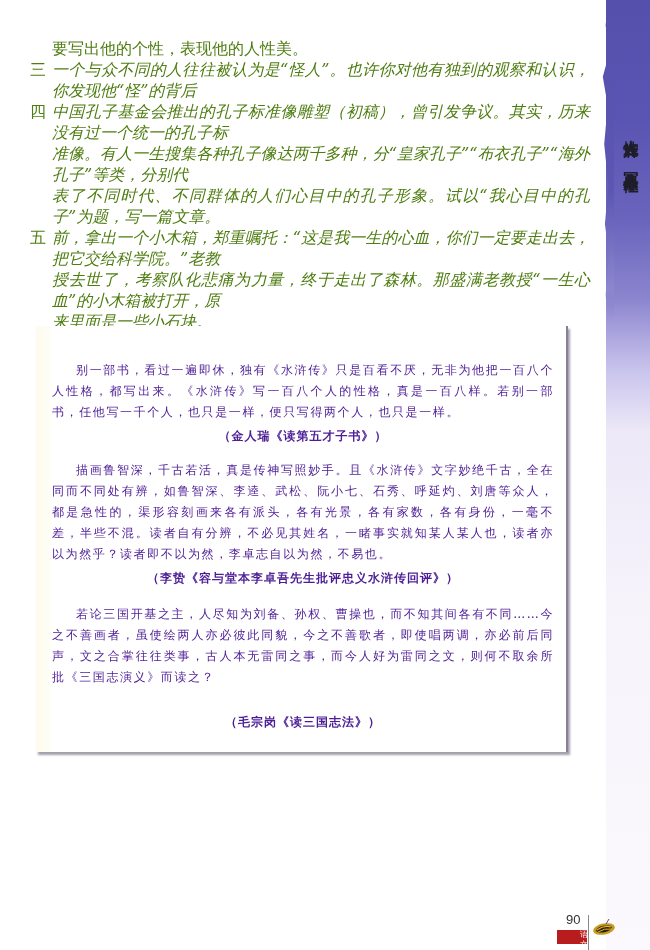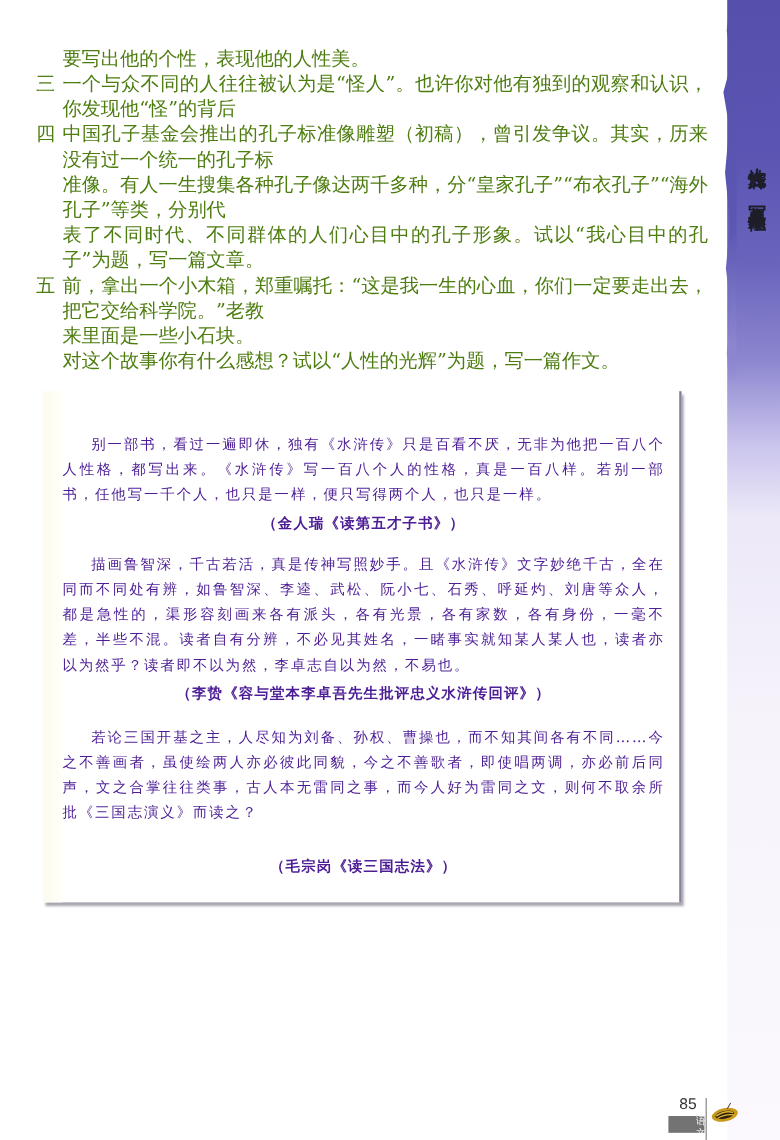--- a/index.html
+++ b/index.html
@@ -31,21 +31,21 @@
     .side-title span { display: inline-block; }
     .side-title .gap { height: 16px; }
 
     
     .exercises {
       position: absolute; left: 30px; top: 38px; width: 560px;
       font-size: 16px; line-height: 21px; color: #4d7c0f;
     }
     .ex-row { display: flex; }
     .ex-num { width: 22px; flex: none; }
-    .ex-body { flex: 1; text-align: justify; }
+    .ex-body { flex: 1; text-align: justify; font-style: italic; }
     .ex-cont { padding-left: 22px; }
 
     
     .quote-box {
       position: absolute; left: 36px; top: 326px; width: 532px; height: 426px;
       background: #ffffff;
       border-right: 2px solid #8a7f9a;
       box-shadow: 2px 3px 2px rgba(90,80,100,0.55);
     }
     .quote-box::before {
@@ -61,21 +61,21 @@
     .quote p { text-indent: 2em; text-align: justify; }
     .quote .src { text-align: center; font-weight: bold; margin-top: 3px; letter-spacing: 1px; }
 
     
     .page-num {
       position: absolute; left: 566px; top: 912px;
       font-family: "Liberation Sans", sans-serif; font-size: 13px; color: #333;
     }
     .page-tag {
       position: absolute; left: 557px; top: 930px; width: 30px; height: 14px;
-      background: #737373; color: #ffffff;
+      background: #b91c1c; color: #ffffff;
       font-family: "DejaVu Sans", sans-serif; font-size: 8px; line-height: 10px;
       text-align: center; letter-spacing: 3px; padding-left: 23px;
     }
     .page-rule {
       position: absolute; left: 588px; top: 915px; width: 1px; height: 35px; background: #888;
     }
     .page-emblem {
       position: absolute; left: 592px; top: 919px; width: 24px; height: 16px;
     }
   </style>
@@ -106,20 +106,21 @@
       <div>中国孔子基金会推出的孔子标准像雕塑（初稿），曾引发争议。其实，历来没有过一个统一的孔子标</div>
       <div>准像。有人一生搜集各种孔子像达两千多种，分“皇家孔子”“布衣孔子”“海外孔子”等类，分别代</div>
       <div>表了不同时代、不同群体的人们心目中的孔子形象。试以“我心目中的孔子”为题，写一篇文章。</div>
     </div>
   </div>
 
   <div class="ex-row">
     <div class="ex-num">五</div>
     <div class="ex-body">
       <div>前，拿出一个小木箱，郑重嘱托：“这是我一生的心血，你们一定要走出去，把它交给科学院。”老教</div>
+      <div>授去世了，考察队化悲痛为力量，终于走出了森林。那盛满老教授“一生心血”的小木箱被打开，原</div>
       <div>来里面是一些小石块。</div>
       <div>对这个故事你有什么感想？试以“人性的光辉”为题，写一篇作文。</div>
     </div>
   </div>
 </div>
 
 <div class="quote-box"></div>
 
 <div class="quote" style="top:360px;">
   <p>别一部书，看过一遍即休，独有《水浒传》只是百看不厌，无非为他把一百八个人性格，都写出来。《水浒传》写一百八个人的性格，真是一百八样。若别一部书，任他写一千个人，也只是一样，便只写得两个人，也只是一样。</p>
@@ -129,21 +130,21 @@
 <div class="quote" style="top:460px;">
   <p>描画鲁智深，千古若活，真是传神写照妙手。且《水浒传》文字妙绝千古，全在同而不同处有辨，如鲁智深、李逵、武松、阮小七、石秀、呼延灼、刘唐等众人，都是急性的，渠形容刻画来各有派头，各有光景，各有家数，各有身份，一毫不差，半些不混。读者自有分辨，不必见其姓名，一睹事实就知某人某人也，读者亦以为然乎？读者即不以为然，李卓志自以为然，不易也。</p>
   <div class="src">（李贽《容与堂本李卓吾先生批评忠义水浒传回评》）</div>
 </div>
 
 <div class="quote" style="top:604px;">
   <p>若论三国开基之主，人尽知为刘备、孙权、曹操也，而不知其间各有不同……今之不善画者，虽使绘两人亦必彼此同貌，今之不善歌者，即使唱两调，亦必前后同声，文之合掌往往类事，古人本无雷同之事，而今人好为雷同之文，则何不取余所批《三国志演义》而读之？</p>
   <div class="src" style="margin-top:24px;">（毛宗岗《读三国志法》）</div>
 </div>
 
-<div class="page-num">85</div>
+<div class="page-num">90</div>
 <div class="page-tag">语文</div>
 <div class="page-rule"></div>
 <div class="page-emblem">
   <svg width="24" height="16" viewBox="0 0 24 16">
     <ellipse cx="12" cy="10" rx="11" ry="5.5" fill="#c89a1c" transform="rotate(-12 12 10)"></ellipse>
     <ellipse cx="12" cy="10" rx="8" ry="3.2" fill="#2d2208" transform="rotate(-12 12 10)"></ellipse>
     <path d="M5 11 Q12 6 19 8" stroke="#e2b53a" stroke-width="1.3" fill="none"></path>
     <path d="M6 13 Q12 9 20 10" stroke="#e2b53a" stroke-width="1" fill="none"></path>
     <line x1="14" y1="5" x2="17" y2="0" stroke="#333" stroke-width="0.8"></line>
   </svg>

